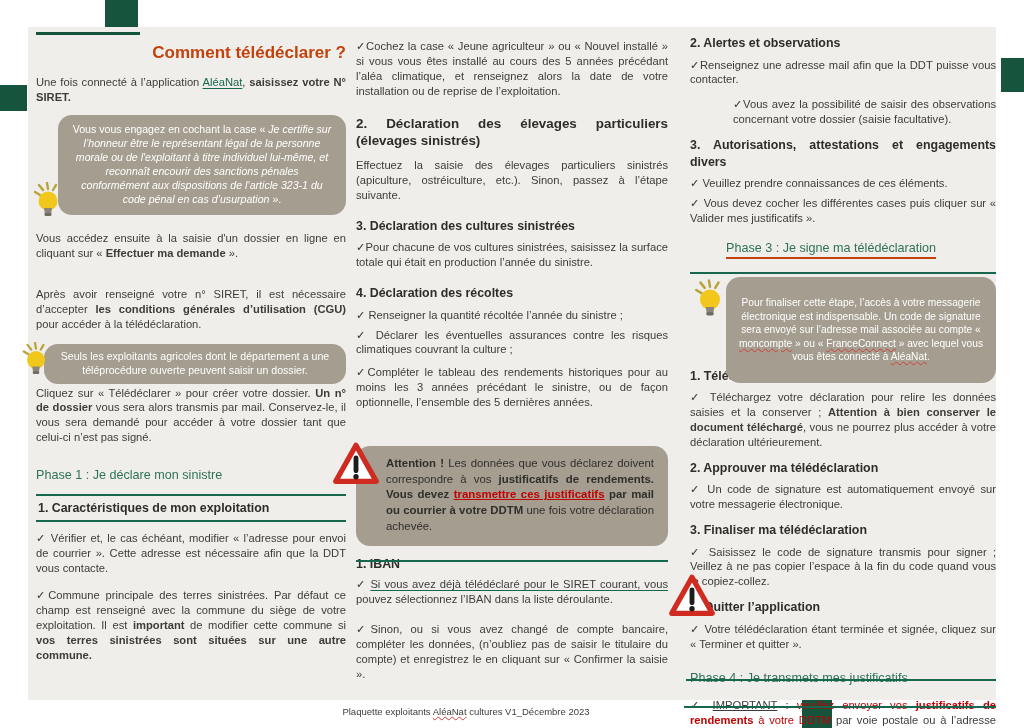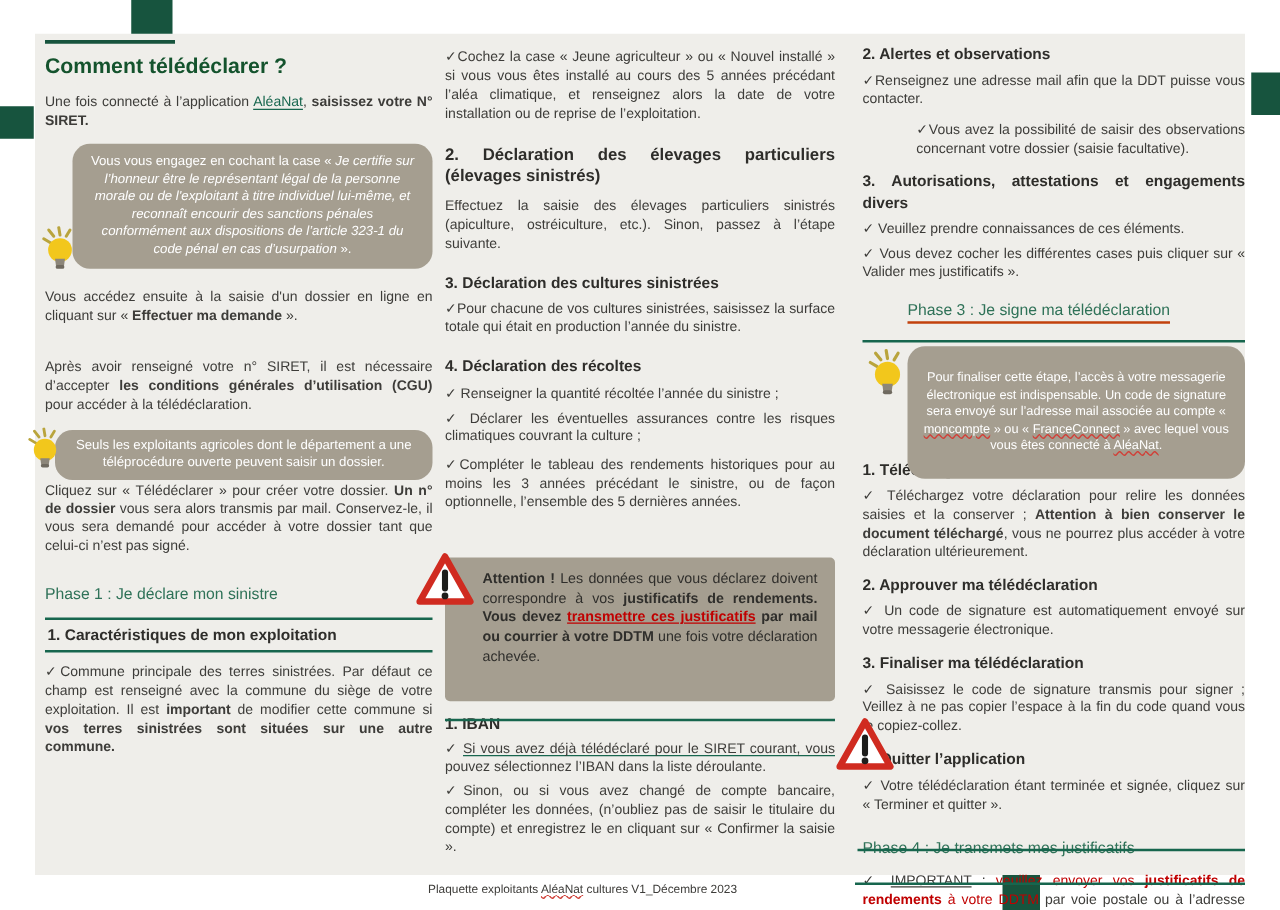--- a/index.html
+++ b/index.html
@@ -21,40 +21,40 @@
   #blk-bottom { left:802px; top:700px; width:30px; height:28px; }
 
   .col { position:absolute; top:27px; font-size:11.2px; line-height:1.33; }
   #col1 { left:36px;  width:310px; }
   #col2 { left:356px; width:312px; padding-top:12px; }
   #col3 { left:690px; width:306px; padding-top:8px; }
 
   .col p { margin:0 0 11px 0; text-align:justify; }
 
   .title-rule { width:104px; border-top:3px solid #17543e; margin:5px 0 7px 0; }
-  .doc-title  { font-size:17px; font-weight:700; color:#14532d; margin:0 0 10px 0; }
+  .doc-title  { font-size:17px; font-weight:700; color:#c2410c; margin:0 0 10px 0;text-align:right; }
 
   .sec-h  { font-weight:700; color:#2e2d2a; font-size:12.4px; margin:0 0 6px 0; text-align:justify; }
   .sec-h-big { font-size:13.4px; margin:14px 0 8px 0; }
   .phase  { color:#2f7258; font-weight:400; font-size:12.6px; margin:0 0 10px 0; }
   .phase-underline { border-bottom:2px solid #c2410c; padding-bottom:1px; display:inline-block;margin-left:36px; }
 
   .ruled {
     border-top:2px solid #17664e; border-bottom:2px solid #17664e;
     padding:4px 2px; margin:0 0 9px 0; font-weight:700; font-size:12.4px; color:#2e2d2a;
   }
 
   .tipbox {
     position:relative; background:#a59e90; color:#ffffff;
     border-radius:14px; padding:8px 14px; font-size:10.6px; line-height:1.32;
     text-align:center; margin:0 0 16px 22px; z-index:3;
   }
   .warnbox {
     position:relative; background:#a59e90; color:#2f2e2b;
-    border-radius:4px; padding:10px 14px 26px 30px; font-size:11.4px; line-height:1.38;
+    border-radius:14px; padding:10px 14px 11px 30px; font-size:11.4px; line-height:1.38;
     text-align:justify; margin:36px 0 10px 0; z-index:3;
   }
   .bulb { position:absolute; z-index:4; }
 
   .warn-tri { position:absolute; z-index:5; }
 
   
   .b { font-weight:700; }
   .i { font-style:italic; }
   .u { text-decoration:underline; }
@@ -139,20 +139,21 @@
     </span>
     <span><span>Seuls les exploitants agricoles dont le département a une téléprocédure ouverte peuvent saisir un dossier.</span></span>
   </div>
 
   <p style="margin-bottom:22px;"><span>Cliquez sur « Télédéclarer » pour créer votre dossier. </span><span class="b">Un n° de dossier</span><span> vous sera alors transmis par mail. Conservez-le, il vous sera demandé pour accéder à votre dossier tant que celui-ci n’est pas signé.</span></p>
 
   <div class="phase">Phase 1 : Je déclare mon sinistre</div>
 
   <div class="ruled">1. Caractéristiques de mon exploitation</div>
 
+  <p style="margin-bottom:12px;"><span>✓ Vérifier et, le cas échéant, modifier « l’adresse pour envoi de courrier ». Cette adresse est nécessaire afin que la DDT vous contacte.</span></p>
   <p><span>✓Commune principale des terres sinistrées. Par défaut ce champ est renseigné avec la commune du siège de votre exploitation. Il est </span><span class="b">important</span><span> de modifier cette commune si </span><span class="b">vos terres sinistrées sont situées sur une autre commune.</span></p>
 </div>
 
 <div class="col" id="col2">
   <p style="margin-bottom:16px;"><span>✓Cochez la case « Jeune agriculteur » ou « Nouvel installé » si vous vous êtes installé au cours des 5 années précédant l’aléa climatique, et renseignez alors la date de votre installation ou de reprise de l’exploitation.</span></p>
 
   <div class="sec-h sec-h-big">2. Déclaration des élevages particuliers (élevages sinistrés)</div>
   <p style="margin-bottom:15px;"><span>Effectuez la saisie des élevages particuliers sinistrés (apiculture, ostréiculture, etc.). Sinon, passez à l’étape suivante.</span></p>
 
   <div class="sec-h">3. Déclaration des cultures sinistrées</div>
@@ -161,21 +162,21 @@
   <div class="sec-h">4. Déclaration des récoltes</div>
   <p style="margin-bottom:5px;"><span>✓ Renseigner la quantité récoltée l’année du sinistre ;</span></p>
   <p style="margin-bottom:8px;"><span>✓ Déclarer les éventuelles assurances contre les risques climatiques couvrant la culture ;</span></p>
   <p><span>✓Compléter le tableau des rendements historiques pour au moins les 3 années précédant le sinistre, ou de façon optionnelle, l’ensemble des 5 dernières années.</span></p>
 
   <div class="warnbox">
     <span><span class="b">Attention !</span><span>   Les données que vous déclarez doivent correspondre à vos </span><span class="b">justificatifs de rendements. Vous devez</span><span> </span><span class="b c-red u-red">transmettre ces justificatifs</span><span> </span><span class="b">par mail ou courrier à votre DDTM</span><span> une fois votre déclaration achevée.</span></span>
   </div>
 
   <div class="sec-h line-top" style="margin-bottom:5px;">1. IBAN</div>
-  <p style="margin-bottom:4px;"><span>✓ </span><span class="u-green">Si vous avez déjà télédéclaré pour le SIRET courant, vous</span><span> pouvez sélectionnez l’IBAN dans la liste déroulante.</span></p>
+  <p style="margin-bottom:15px;"><span>✓ </span><span class="u-green">Si vous avez déjà télédéclaré pour le SIRET courant, vous</span><span> pouvez sélectionnez l’IBAN dans la liste déroulante.</span></p>
   <p><span>✓Sinon, ou si vous avez changé de compte bancaire, compléter les données, (n’oubliez pas de saisir le titulaire du compte) et enregistrez le en cliquant sur « Confirmer la saisie ».</span></p>
 </div>
 
 <div class="col" id="col3">
   <div class="sec-h">2. Alertes et observations</div>
   <p style="margin-bottom:10px;"><span>✓Renseignez une adresse mail afin que la DDT puisse vous contacter.</span></p>
   <p style="margin-bottom:10px;margin-left:43px;"><span>✓Vous avez la possibilité de saisir des observations concernant votre dossier (saisie facultative).</span></p>
 
   <div class="sec-h">3. Autorisations, attestations et engagements divers</div>
   <p style="margin-bottom:5px;"><span>✓ Veuillez prendre connaissances de ces éléments.</span></p>

